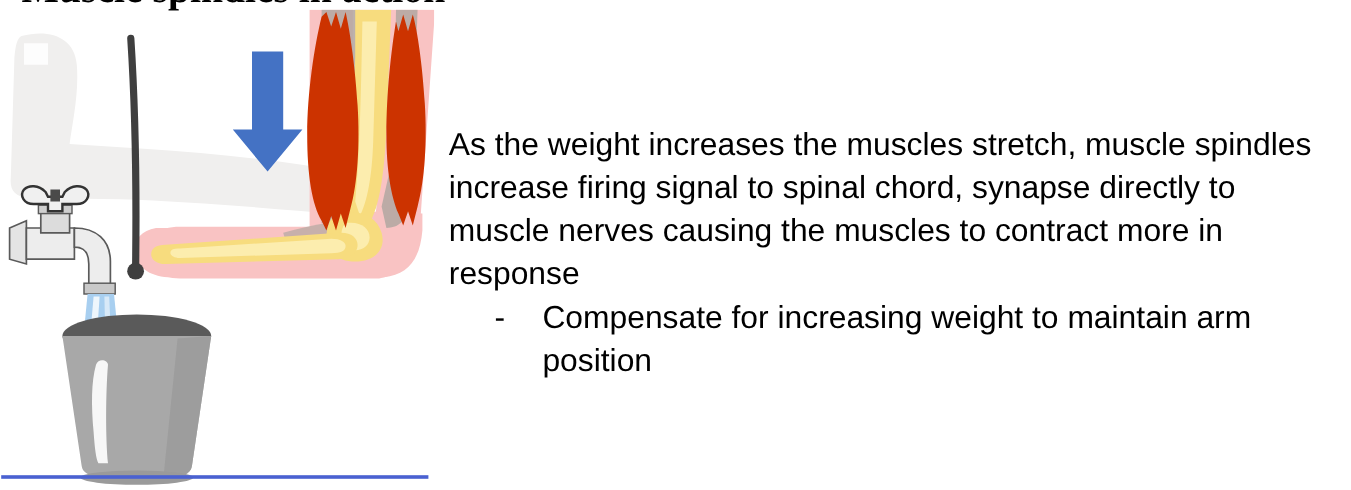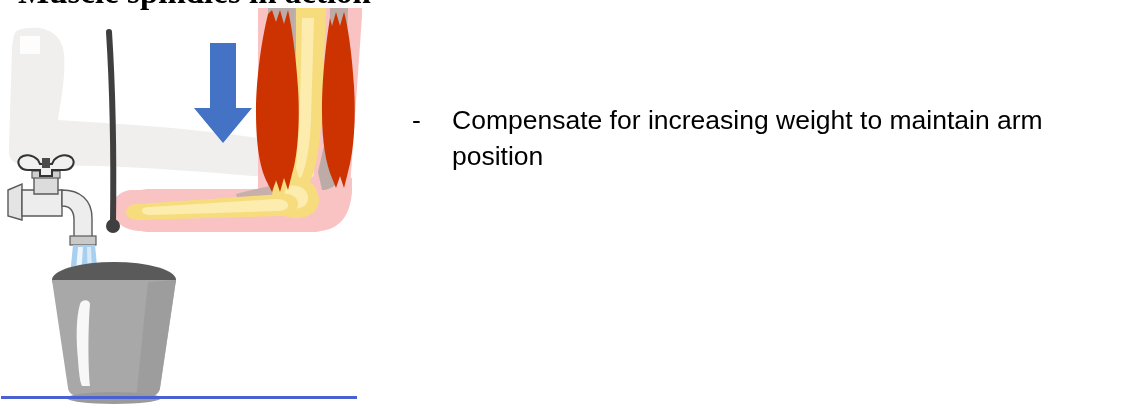--- a/index.html
+++ b/index.html
@@ -245,20 +245,21 @@
         <path d="M80 296 C76 310 76 330 78 352 C79 366 80 374 82 378
                  L90 378 C88 358 88 320 90 296 C90 292 82 290 80 296 Z" fill="#FFFFFF" opacity="0.9"></path>
 
         <ellipse cx="114" cy="390" rx="47" ry="6" fill="#9A9A9A"></ellipse>
       </g>
 
     </svg>
   </div>
 
   <div class="body-text">
+    <p class="para">As the weight increases the muscles stretch, muscle spindles increase firing signal to spinal chord, synapse directly to muscle nerves causing the muscles to contract more in response</p>
     <ul class="bullet-list">
       <li class="bullet-item">
         <span class="bullet-dash">-</span>
         <span>Compensate for increasing weight to maintain arm position</span>
       </li>
     </ul>
   </div>
 
   <div class="bottom-rule"></div>
 

